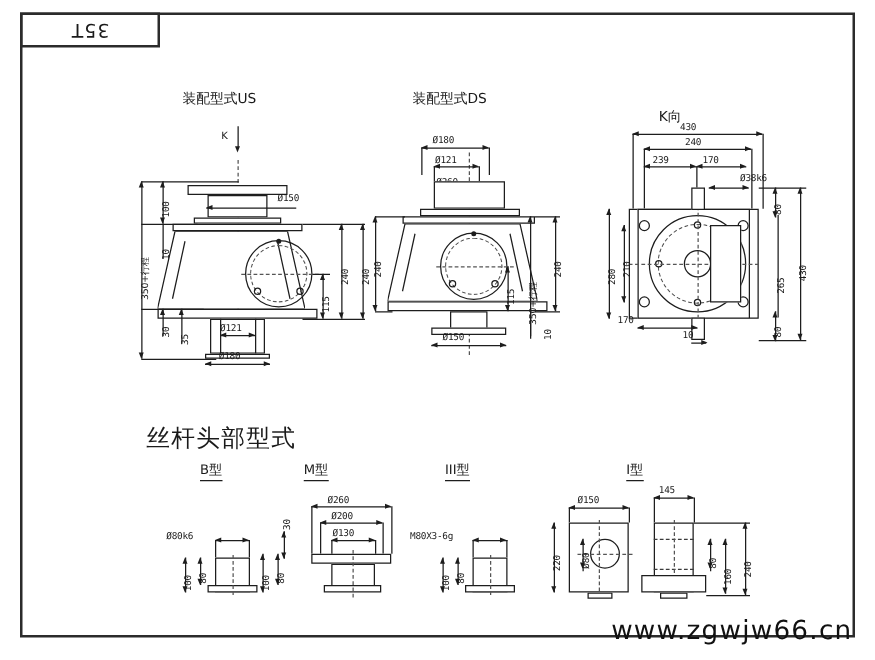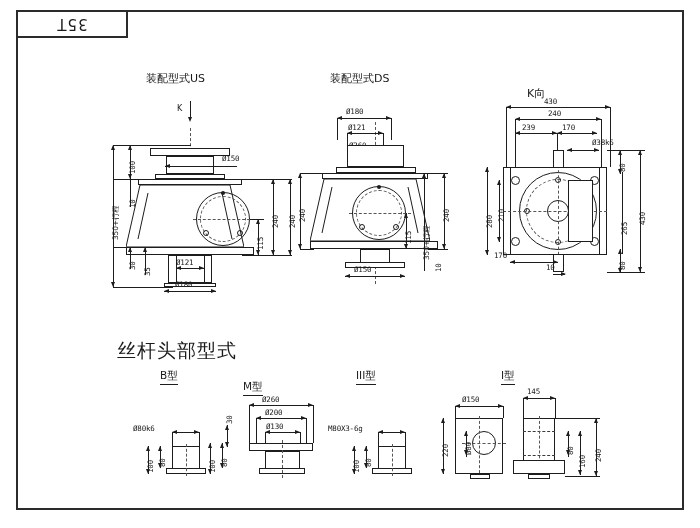--- a/index.html
+++ b/index.html
@@ -347,21 +347,21 @@
     <div class="abs ln lnv" style="left:148px;top:446px;height:28px;"></div>
     <div class="abs ar-u" style="left:146px;top:446px;"></div>
     <div class="abs ar-d" style="left:146px;top:469px;"></div>
     <div class="abs dimv" style="left:147px;top:473px;">100</div>
 
     <div class="abs ln lnv" style="left:160px;top:446px;height:22px;"></div>
     <div class="abs ar-u" style="left:158px;top:446px;"></div>
     <div class="abs ar-d" style="left:158px;top:463px;"></div>
     <div class="abs dimv" style="left:159px;top:467px;">80</div>
 
-    <div class="abs cn typ uline" style="left:243px;top:380px;">M型</div>
+    <div class="abs cn typ uline" style="left:243px;top:369px;">M型</div>
 
     <div class="abs ln lnh" style="left:249px;top:405px;width:64px;"></div>
     <div class="abs ar-l" style="left:249px;top:403px;"></div>
     <div class="abs ar-r" style="left:308px;top:403px;"></div>
     <div class="abs dim" style="left:262px;top:396px;">Ø260</div>
 
     <div class="abs ln lnh" style="left:256px;top:418px;width:50px;"></div>
     <div class="abs ar-l" style="left:256px;top:416px;"></div>
     <div class="abs ar-r" style="left:301px;top:416px;"></div>
     <div class="abs dim" style="left:265px;top:409px;">Ø200</div>
@@ -471,14 +471,15 @@
     <div class="abs dimv" style="left:579px;top:468px;">160</div>
 
     <div class="abs ln lnv" style="left:596px;top:418px;height:58px;"></div>
     <div class="abs ar-u" style="left:594px;top:418px;"></div>
     <div class="abs ar-d" style="left:594px;top:471px;"></div>
     <div class="abs dimv" style="left:595px;top:462px;">240</div>
     <div class="abs ln lnh" style="left:555px;top:418px;width:45px;"></div>
     <div class="abs ln lnh" style="left:565px;top:476px;width:35px;"></div>
   </div>
 
+  <div class="abs" id="url">www.zgwjw66.cn</div>
 
 </div>
 
 </body></html>

